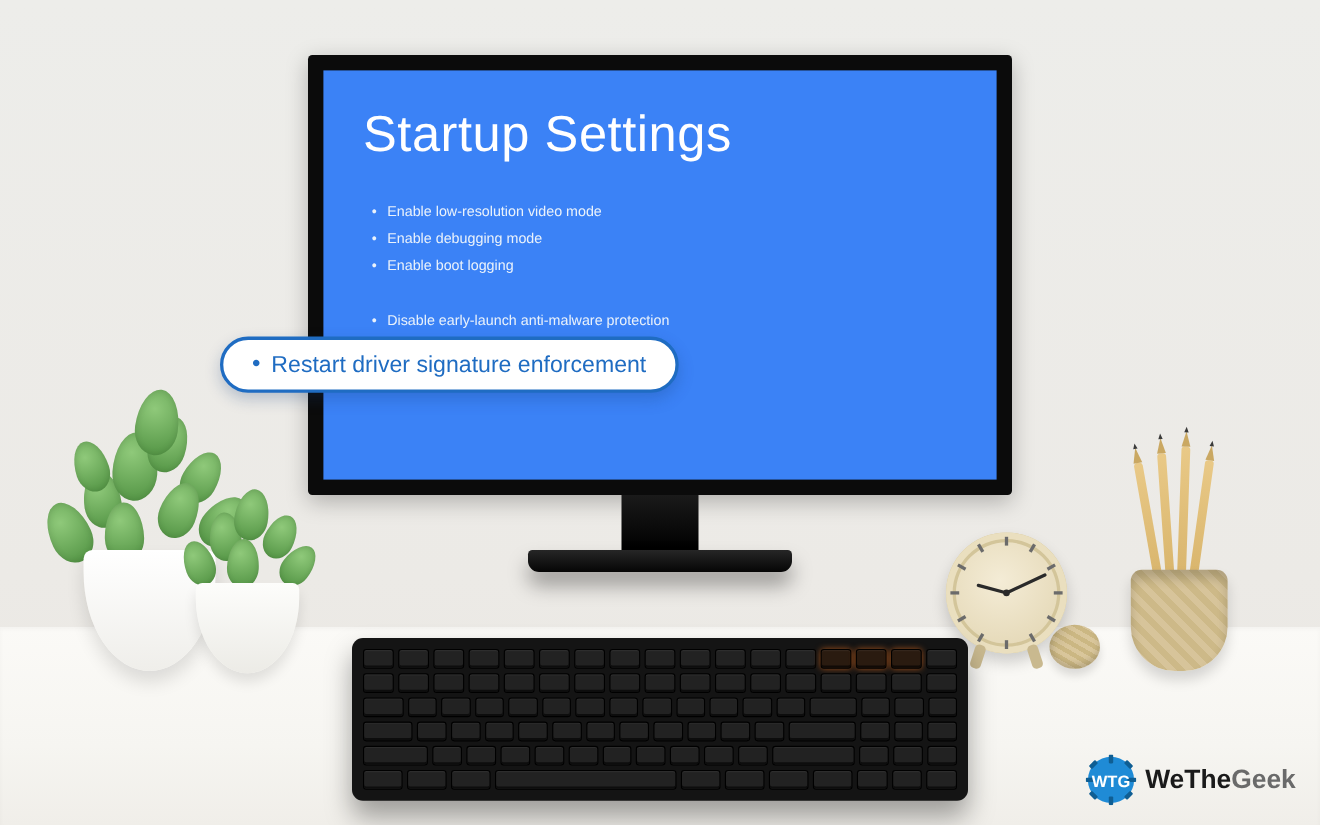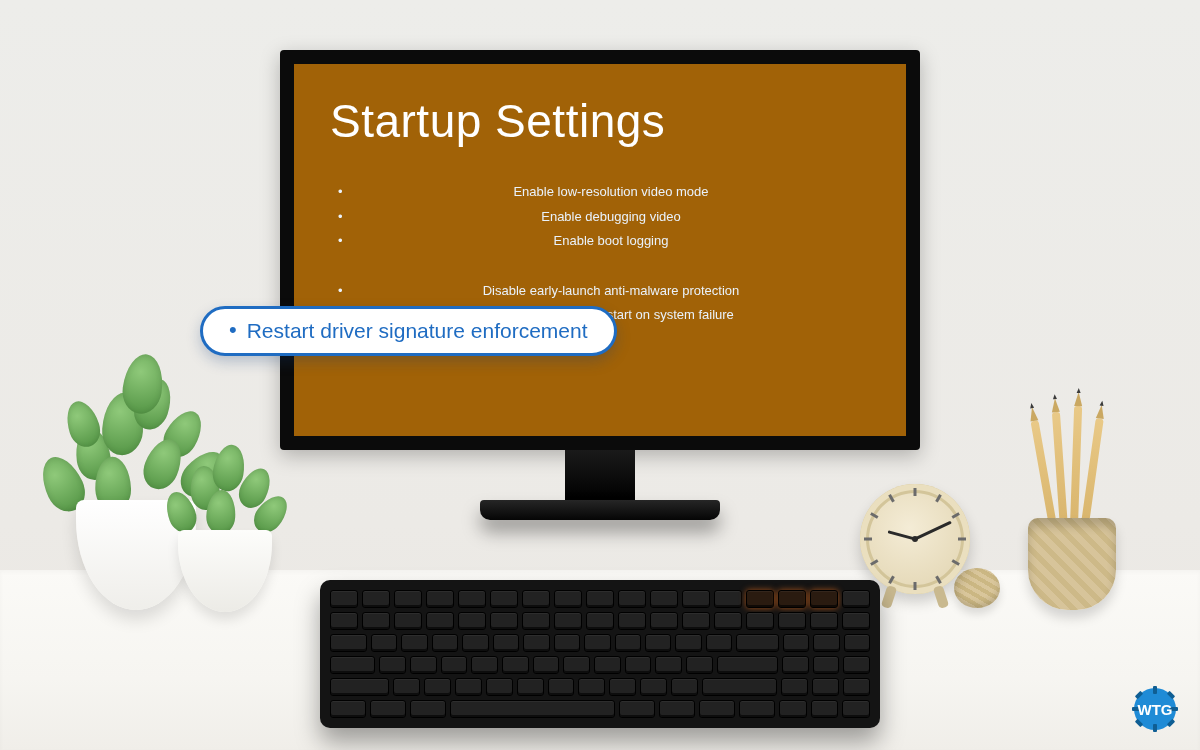--- a/index.html
+++ b/index.html
@@ -17,30 +17,30 @@
   
   .monitor {
     position: absolute; left: 50%; top: 50px; transform: translateX(-50%);
     width: 640px;
   }
   .monitor-bezel {
     width: 640px; height: 400px; background: #0b0b0b; border-radius: 4px;
     padding: 14px; box-shadow: 0 6px 20px rgba(0,0,0,0.25);
   }
   .screen {
-    width: 100%; height: 100%; background: #a16207;
+    width: 100%; height: 100%; background: #3b82f6;
     color: #ffffff; padding: 30px 36px 20px 36px; position: relative; overflow: hidden;
   }
   .screen h1 {
     font-weight: 200; font-size: 46px; letter-spacing: 0.5px; margin-bottom: 32px;
   }
   .screen .subtitle {
     font-weight: 300; font-size: 20px; margin-bottom: 16px;
   }
-  .screen ul { list-style: none; padding-left: 8px; text-align: center; }
+  .screen ul { list-style: none; padding-left: 8px; }
   .screen ul li {
     font-size: 13px; font-weight: 300; line-height: 1.9; position: relative; padding-left: 14px;
     color: #eaf2fb;
   }
   .screen ul li::before {
     content: "•"; position: absolute; left: 0; top: 0; color: #eaf2fb;
   }
   
   .callout {
     position: absolute;
@@ -216,21 +216,21 @@
     </div>
     <div class="pot-b"></div>
   </div>
 
   <div class="monitor">
     <div class="monitor-bezel">
       <div class="screen">
         <h1>Startup Settings</h1>
         <ul>
           <li>Enable low-resolution video mode</li>
-          <li>Enable debugging video</li>
+          <li>Enable debugging mode</li>
           <li>Enable boot logging</li>
           <li style="visibility:hidden;">Disable driver signature enforcement</li>
           <li>Disable early-launch anti-malware protection</li>
           <li>Disable automatic restart on system failure</li>
         </ul>
       </div>
     </div>
     <div class="monitor-neck"></div>
     <div class="monitor-base"></div>
   </div>
@@ -386,15 +386,18 @@
           <rect x="0" y="21" width="8" height="4" rx="1"></rect>
           <rect x="38" y="21" width="8" height="4" rx="1"></rect>
           <rect x="5" y="5" width="4" height="8" rx="1" transform="rotate(45 7 9)"></rect>
           <rect x="37" y="5" width="4" height="8" rx="1" transform="rotate(-45 39 9)"></rect>
           <rect x="5" y="33" width="4" height="8" rx="1" transform="rotate(-45 7 37)"></rect>
           <rect x="37" y="33" width="4" height="8" rx="1" transform="rotate(45 39 37)"></rect>
         </g>
         <text x="23" y="29" text-anchor="middle" font-family="Arial" font-size="15" font-weight="700" fill="#fff">WTG</text>
       </svg>
     </span>
+    <span>
+      <span class="brand-a">WeThe</span><span class="brand-b">Geek</span>
+    </span>
   </div>
 
 </div>
 
 </body></html>

